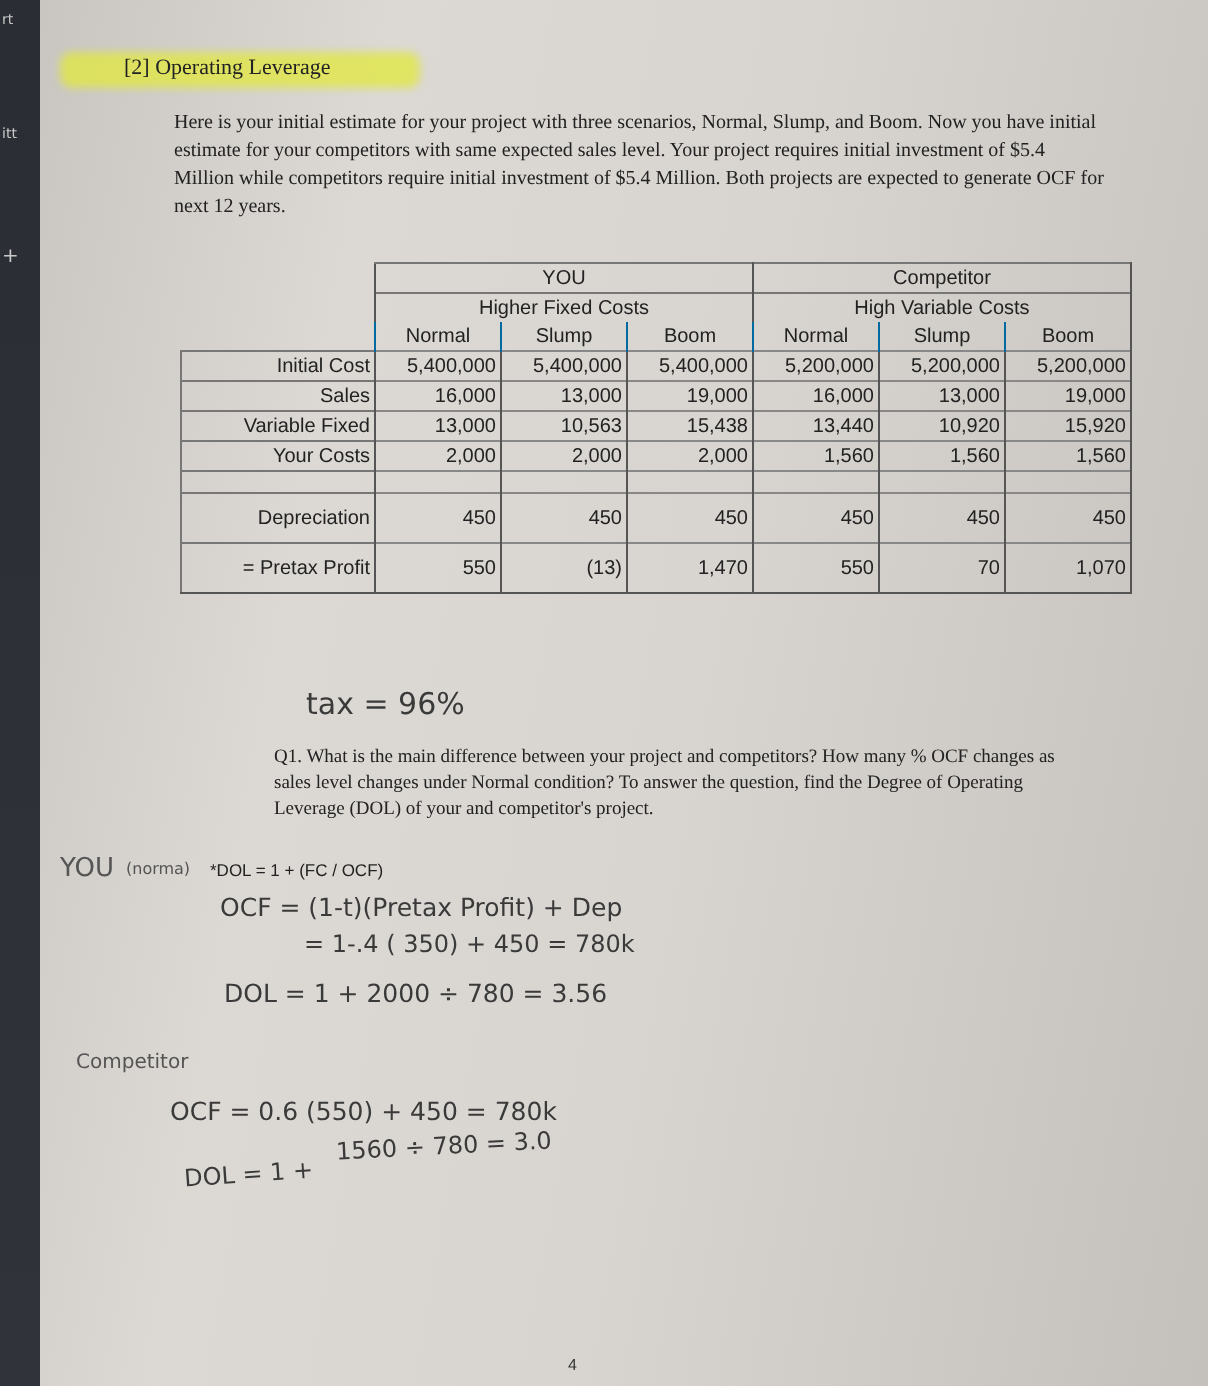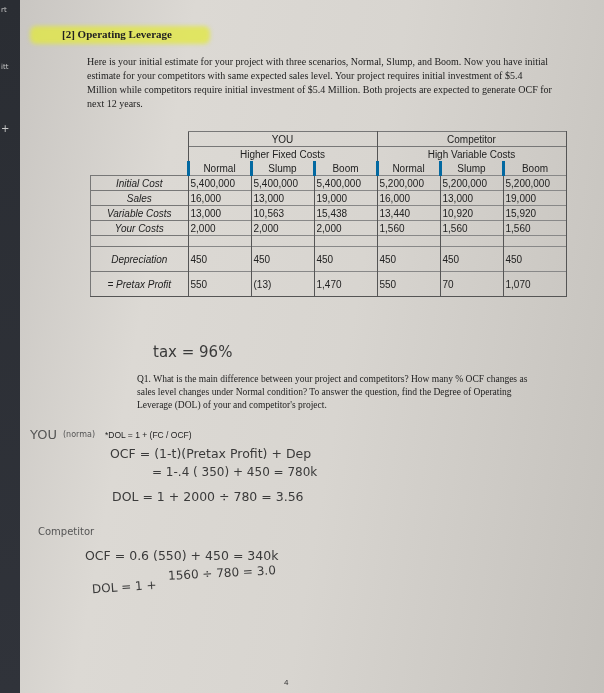--- a/index.html
+++ b/index.html
@@ -17,35 +17,35 @@
   }
   .paper {
     position: absolute; left: 20px; top: 0; width: 584px; height: 693px;
     background: linear-gradient(100deg, #c9c6c2 0%, #dcd9d4 25%, #d8d5d0 55%, #c4c1bc 100%);
   }
   .highlight {
     position: absolute; left: 30px; top: 26px; width: 180px; height: 18px;
     background: rgba(226, 232, 60, 0.75); border-radius: 6px; filter: blur(2px);
   }
   .title {
-    position: absolute; left: 62px; top: 28px; font-size: 11px; font-weight: bold; color: #222;
+    position: absolute; left: 62px; top: 28px; font-size: 11px; font-weight: normal; color: #222;
   }
   .intro {
     position: absolute; left: 87px; top: 55px; width: 465px; font-size: 10px; line-height: 14px; color: #222;
   }
   table.fin {
     position: absolute; left: 90px; top: 131px;
     border-collapse: collapse;
     font-family: "Liberation Sans", sans-serif; font-size: 10px; color: #222;
   }
   table.fin td { padding: 0 2px; height: 14px; white-space: nowrap; }
-  table.fin td.lbl { width: 92px; text-align: center; font-style: italic; }
-  table.fin td.num { width: 58px; text-align: left; border-left: 1px solid #555; margin-top: 22px; }
+  table.fin td.lbl { width: 92px; text-align: right; }
+  table.fin td.num { width: 58px; text-align: right; border-left: 1px solid #555; margin-top: 22px; }
   table.fin td.hdr { text-align: center; border-left: 1px solid #555; border-right: 1px solid #555; border-top: 1px solid #777; }
-  table.fin td.sub { text-align: center; border-left: 3px solid #0369a1; }
+  table.fin td.sub { text-align: center; border-left: 1px solid #0369a1; }
   table.fin tr.row td.lbl { border-top: 1px solid #777; border-left: 1px solid #777; }
   table.fin tr.row td.num { border-top: 1px solid #888; }
   table.fin tr.row td:last-child { border-right: 1px solid #555; }
   table.fin tr.spacer td { height: 10px; }
   table.fin tr.spacer td.num, table.fin tr.spacer td.lbl2 { border-left: 1px solid #555; }
   table.fin tr.tall td { height: 24px; }
   table.fin tr.last td { border-bottom: 1px solid #555; }
   .hw {
     position: absolute; font-family: "DejaVu Sans", sans-serif; color: #3a3a3a; font-weight: normal;
   }
@@ -105,21 +105,21 @@
   <tr class="row">
     <td class="lbl">Sales</td>
     <td class="num">16,000</td>
     <td class="num">13,000</td>
     <td class="num">19,000</td>
     <td class="num">16,000</td>
     <td class="num">13,000</td>
     <td class="num">19,000</td>
   </tr>
   <tr class="row">
-    <td class="lbl">Variable Costs</td>
+    <td class="lbl">Variable Fixed</td>
     <td class="num">13,000</td>
     <td class="num">10,563</td>
     <td class="num">15,438</td>
     <td class="num">13,440</td>
     <td class="num">10,920</td>
     <td class="num">15,920</td>
   </tr>
   <tr class="row">
     <td class="lbl">Your Costs</td>
     <td class="num">2,000</td>
@@ -165,17 +165,17 @@
 
 <div class="hw" style="left:30px;top:427px;font-size:13px;color:#555">YOU</div>
 <div class="hw" style="left:63px;top:430px;font-size:8px;color:#555">(norma)</div>
 <div class="formula">*DOL = 1 + (FC / OCF)</div>
 
 <div class="hw" style="left:110px;top:446px;font-size:12.5px">OCF = (1-t)(Pretax Profit) + Dep</div>
 <div class="hw" style="left:152px;top:465px;font-size:12px">= 1-.4 ( 350) + 450 = 780k</div>
 <div class="hw" style="left:112px;top:489px;font-size:12.5px">DOL = 1 + 2000 ÷ 780 = 3.56</div>
 
 <div class="hw" style="left:38px;top:526px;font-size:10px;color:#555">Competitor</div>
-<div class="hw" style="left:85px;top:548px;font-size:12.5px">OCF = 0.6 (550) + 450 = 340k</div>
+<div class="hw" style="left:85px;top:548px;font-size:12.5px">OCF = 0.6 (550) + 450 = 780k</div>
 <div class="hw" style="left:92px;top:580px;font-size:12px;transform:rotate(-4deg)">DOL = 1 +</div>
 <div class="hw" style="left:168px;top:566px;font-size:12px;transform:rotate(-3deg)">1560 ÷ 780 = 3.0</div>
 
 <div class="page-num">4</div>
 
 </body></html>

